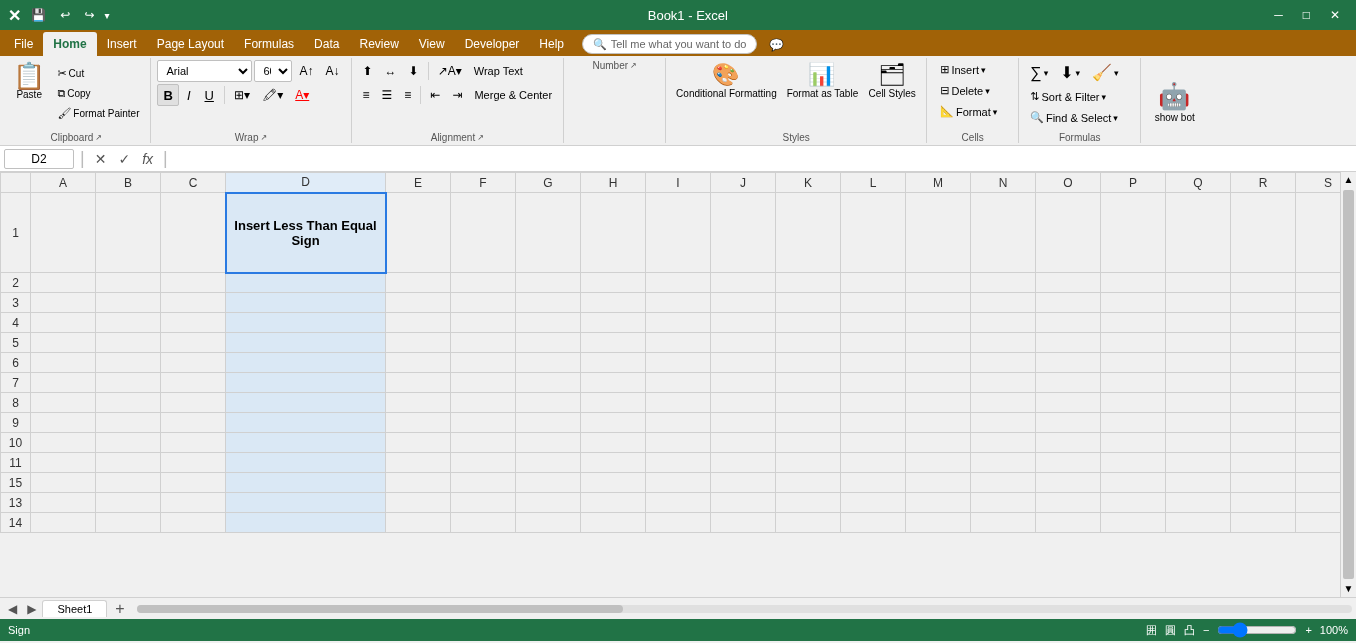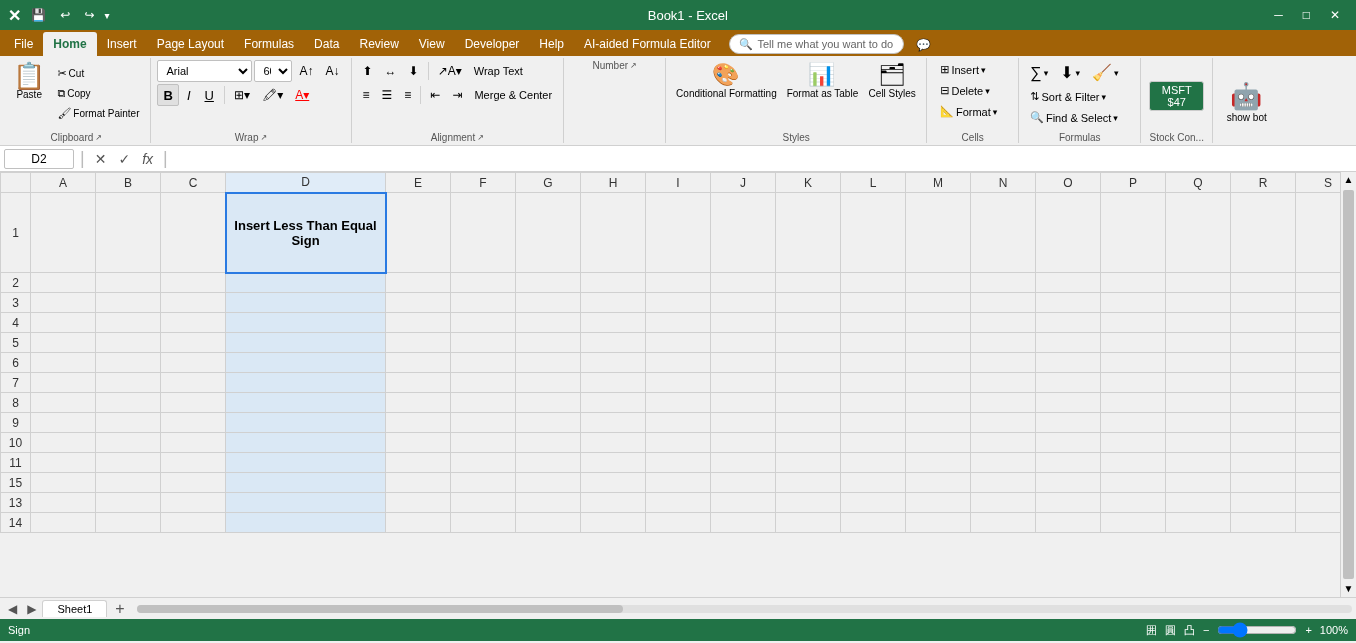--- a/index.html
+++ b/index.html
@@ -74,21 +74,20 @@
   <div style="padding:4px 10px;color:white;font-size:12px;cursor:pointer;height:24px;display:flex;align-items:center;border-radius:3px 3px 0 0;">File</div>
   <div class="ribbon-tab active" style="padding:4px 10px;color:#217346;font-size:12px;cursor:pointer;height:24px;display:flex;align-items:center;border-radius:3px 3px 0 0;background:#f0f0f0;font-weight:600;">Home</div>
   <div style="padding:4px 10px;color:white;font-size:12px;cursor:pointer;height:24px;display:flex;align-items:center;">Insert</div>
   <div style="padding:4px 10px;color:white;font-size:12px;cursor:pointer;height:24px;display:flex;align-items:center;">Page Layout</div>
   <div style="padding:4px 10px;color:white;font-size:12px;cursor:pointer;height:24px;display:flex;align-items:center;">Formulas</div>
   <div style="padding:4px 10px;color:white;font-size:12px;cursor:pointer;height:24px;display:flex;align-items:center;">Data</div>
   <div style="padding:4px 10px;color:white;font-size:12px;cursor:pointer;height:24px;display:flex;align-items:center;">Review</div>
   <div style="padding:4px 10px;color:white;font-size:12px;cursor:pointer;height:24px;display:flex;align-items:center;">View</div>
   <div style="padding:4px 10px;color:white;font-size:12px;cursor:pointer;height:24px;display:flex;align-items:center;">Developer</div>
   <div style="padding:4px 10px;color:white;font-size:12px;cursor:pointer;height:24px;display:flex;align-items:center;">Help</div>
-  <div style="padding:4px 10px;color:white;font-size:12px;cursor:pointer;height:24px;display:flex;align-items:center;">AI-aided Formula Editor</div>
   <div style="background:white;border:1px solid #c0c0c0;border-radius:20px;padding:2px 10px;display:flex;align-items:center;gap:4px;font-size:11px;color:#666;cursor:pointer;margin-left:8px;margin-bottom:2px;height:20px;">
     <span>🔍</span>
     <span>Tell me what you want to do</span>
   </div>
   <div style="color:white;margin-left:8px;cursor:pointer;padding:2px 4px;margin-bottom:2px;">💬</div>
 </div>
 
 <div style="background:#f0f0f0; border-bottom:1px solid #d0d0d0; display:flex; align-items:stretch; padding:2px 4px; height:90px; gap:2px; overflow:hidden;">
 
   <div style="display:flex;flex-direction:column;border-right:1px solid #d0d0d0;padding:2px 6px 0 4px;min-width:80px;">
@@ -247,32 +246,20 @@
         <span>🔍</span>
         <span>Find &amp; Select</span>
         <span style="font-size:9px;">▾</span>
       </div>
     </div>
     <div style="font-size:10px;color:#555;text-align:center;">
       <span>Formulas</span>
     </div>
   </div>
 
-  <div style="display:flex;flex-direction:column;border-right:1px solid #d0d0d0;padding:2px 6px 0 4px;min-width:70px;">
-    <div style="flex:1;display:flex;flex-direction:column;align-items:center;justify-content:center;gap:2px;">
-      <div style="background:#217346;border:1px solid #ccc;border-radius:3px;padding:2px 8px;text-align:center;font-size:11px;color:white;cursor:pointer;min-width:55px;">
-        <span>MSFT</span>
-        <br>
-        <span>$47</span>
-      </div>
-    </div>
-    <div style="font-size:10px;color:#555;text-align:center;">
-      <span>Stock Con...</span>
-    </div>
-  </div>
 
   <div style="display:flex;flex-direction:column;padding:2px 6px 0 4px;min-width:65px;align-items:center;">
     <div style="display:flex;flex-direction:column;align-items:center;cursor:pointer;flex:1;justify-content:center;">
       <span style="font-size:26px;">🤖</span>
       <span style="font-size:10px;">show bot</span>
     </div>
   </div>
 
 </div>
 

